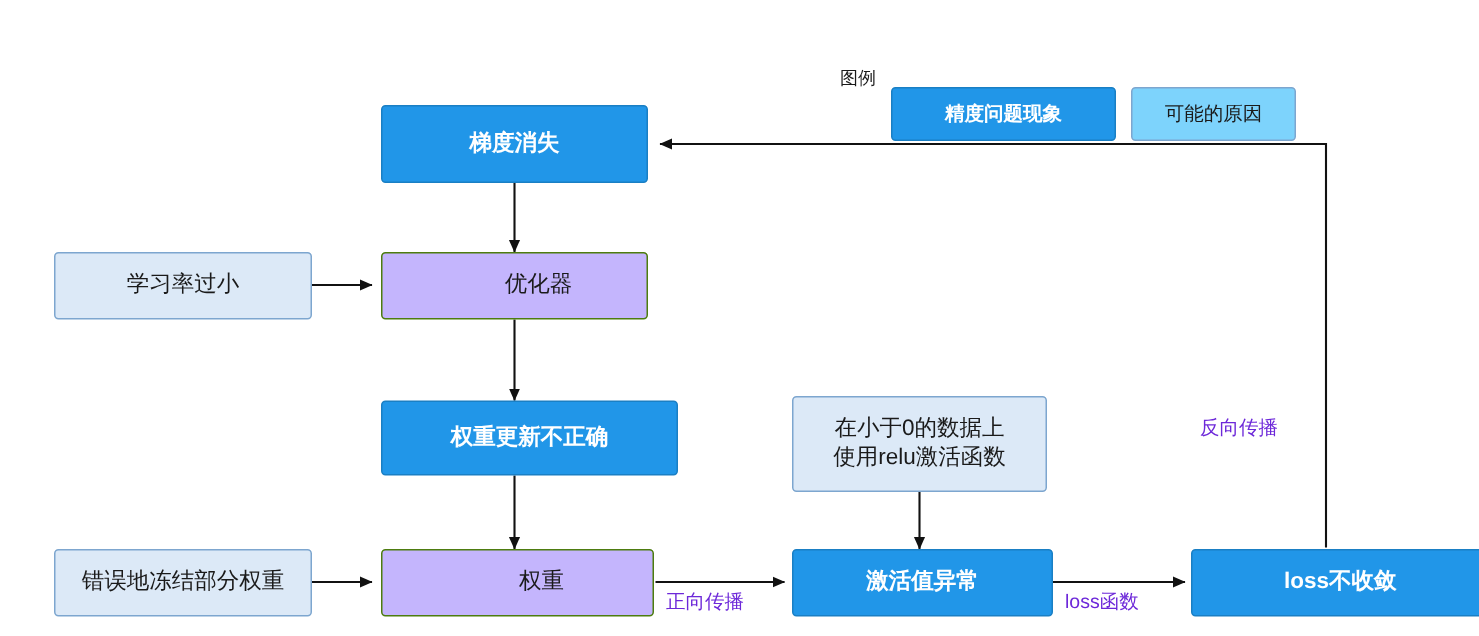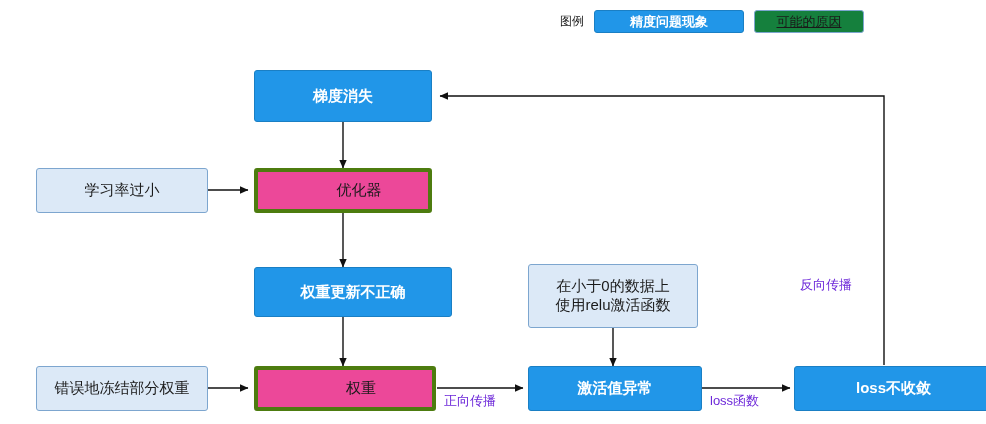--- a/index.html
+++ b/index.html
@@ -27,63 +27,63 @@
     line-height: 1.25;
     white-space: pre-line;
   }
   .node.blue {
     background: #2196e8;
     border: 1px solid #1a7fc4;
     color: #ffffff;
     font-weight: bold;
   }
   .node.gray {
-    background: #ec4899;
-    border: 4px solid #4d7c0f;
+    background: #c4b5fd;
+    border: 1px solid #4d7c0f;
     color: #1a1a1a;
     padding-left: 32px;
   }
   .node.lightblue {
     background: #dce9f7;
     border: 1px solid #7da6cf;
     color: #1a1a1a;
   }
   .legend {
     position: absolute;
     display: flex;
     align-items: center;
     gap: 10px;
   }
   .legend-title {
     font-size: 12px;
     color: #1a1a1a;
   }
   .legend-chip {
     box-sizing: border-box;
-    height: 23px;
+    height: 36px;
     display: flex;
     align-items: center;
     justify-content: center;
     padding: 0 14px;
     border-radius: 3px;
     font-size: 13px;
+    margin-top: 48px;
   }
   .legend-chip.blue {
     background: #2196e8;
     border: 1px solid #1a7fc4;
     color: #ffffff;
     font-weight: bold;
     min-width: 150px;
   }
   .legend-chip.lightblue {
-    background: #15803d;
+    background: #7dd3fc;
     border: 1px solid #7da6cf;
     color: #1a1a1a;
     min-width: 110px;
-    text-decoration: underline;
   }
   .edge-label {
     position: absolute;
     font-size: 13px;
     color: #6d28d9;
     white-space: nowrap;
   }
   svg.edges {
     position: absolute;
     left: 0;

